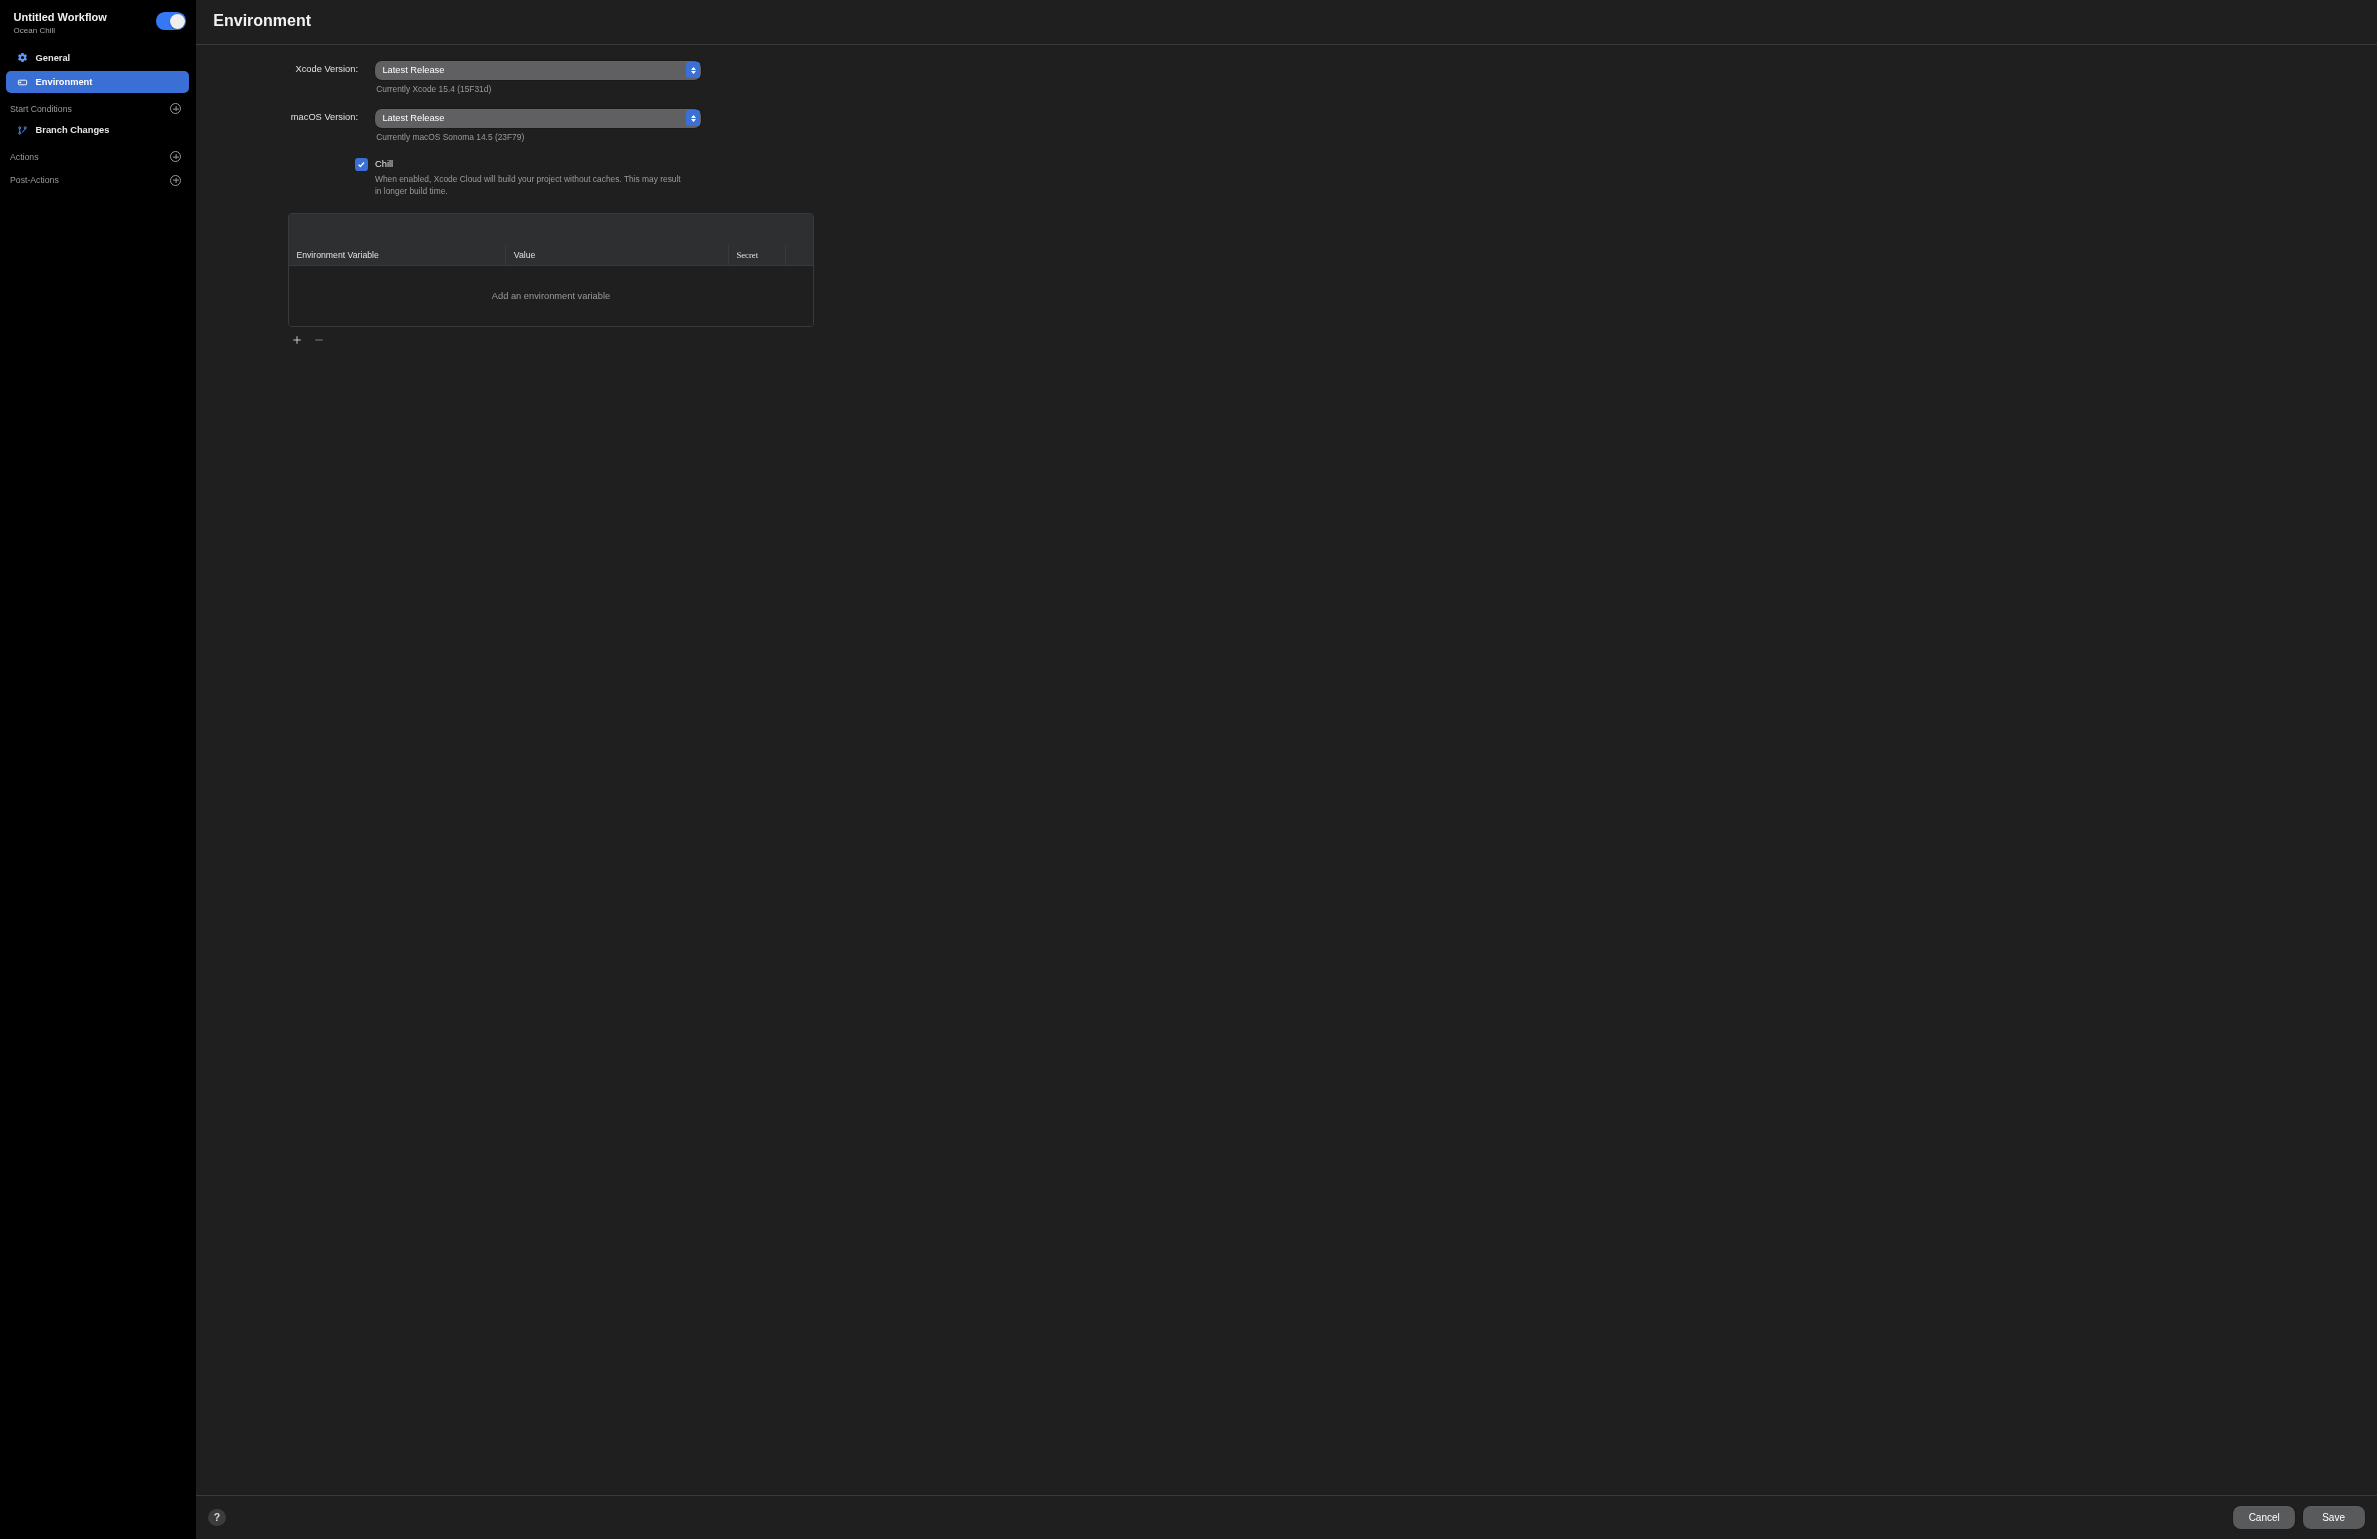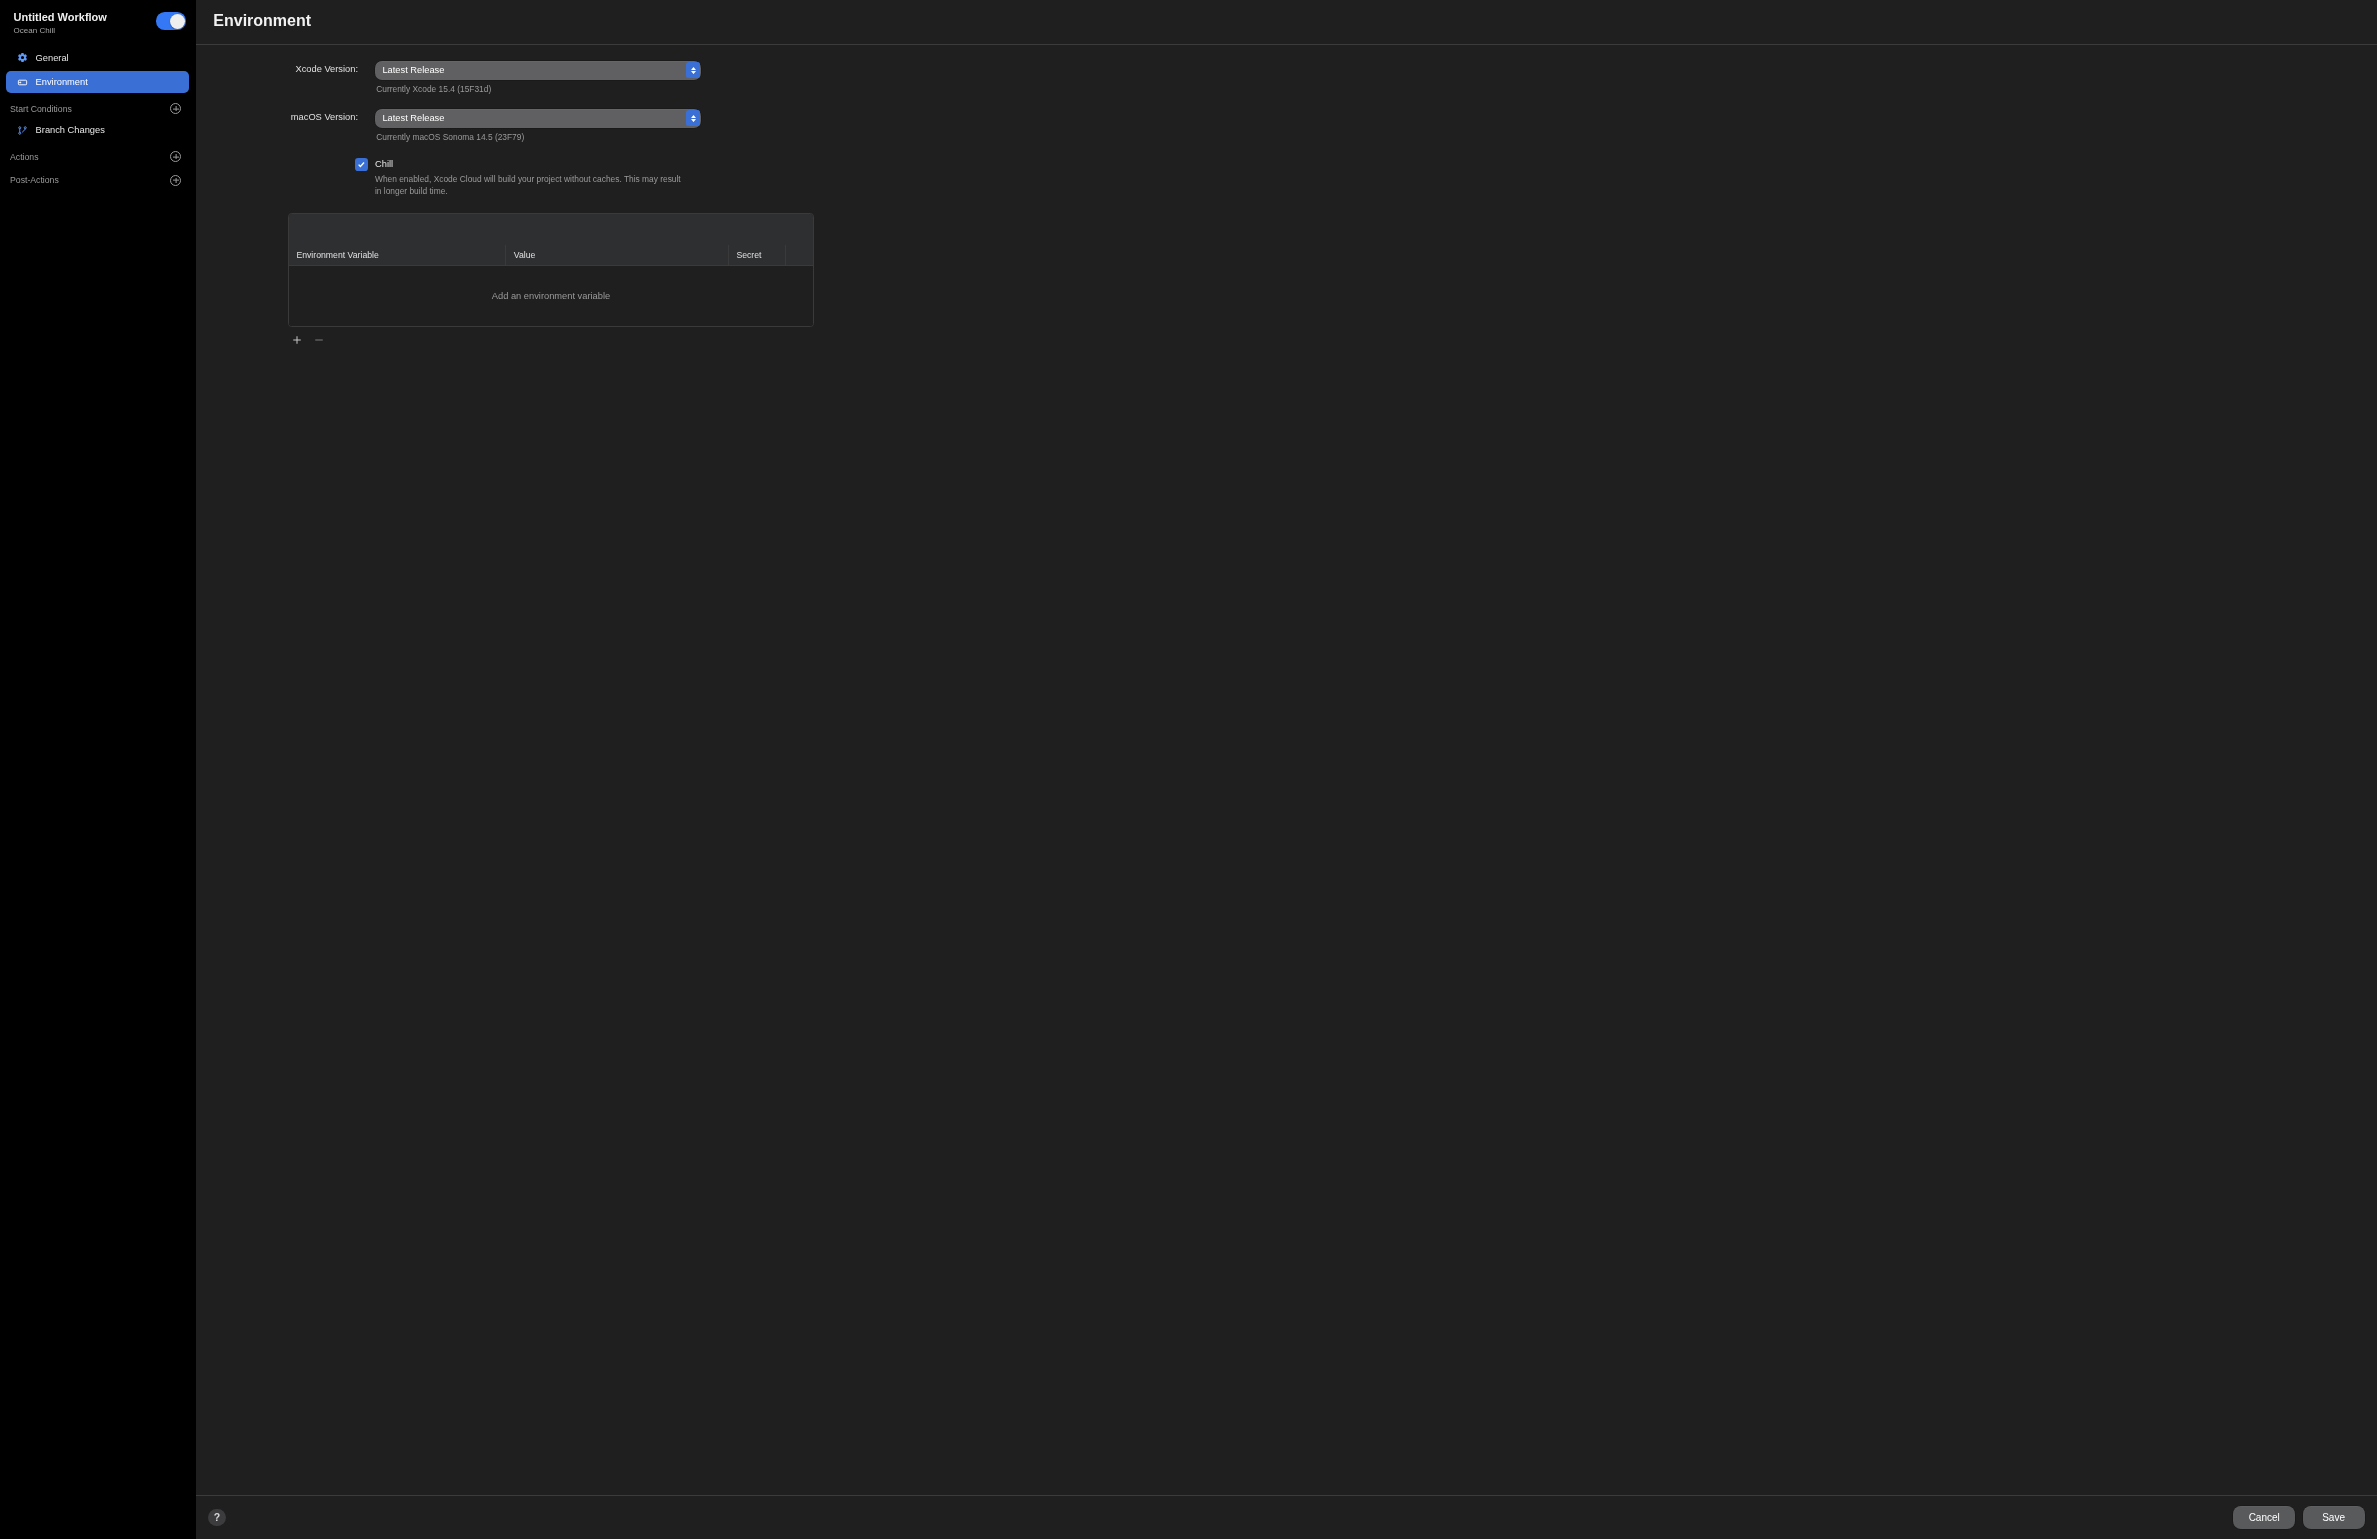--- a/index.html
+++ b/index.html
@@ -61,20 +61,21 @@
   .nav-item {
     display: flex;
     align-items: center;
     gap: 7.4px;
     padding: 5.6px 8.7px 5.6px 11px;
     margin: 1.2px 6.2px;
     border-radius: 5px;
     cursor: pointer;
     font-size: 9.3px;
     color: #e6e6e6;
+    font-weight: bold;
   }
   .nav-item.active {
     background: #3a70d6;
     color: #fff;
   }
   .nav-icon {
     width: 11px; height: 11px;
     display: inline-flex;
     align-items: center; justify-content: center;
     color: #5b9bff;
@@ -210,21 +211,21 @@
   .env-th {
     padding: 5px 7.4px;
     font-size: 8.7px;
     color: #e0e0e0;
     border-right: 0.6px solid #3a3a3a;
     margin-top: 31px;
   }
   .env-th:last-child { border-right: none; }
   .col-envvar { flex: 1.95; }
   .col-value  { flex: 2; }
-  .col-secret { width: 57px; flex: 0 0 57px; }
+  .col-secret { width: 57px; flex: 0 0 57px; font-family: Liberation Serif, serif; }
   .col-last   { width: 27px; flex: 0 0 27px; }
   .env-empty {
     text-align: center;
     padding: 25px 0;
     color: #9a9a9a;
     font-size: 9.3px;
     background: #1f1f1f;
   }
   .env-actions {
     display: flex;

